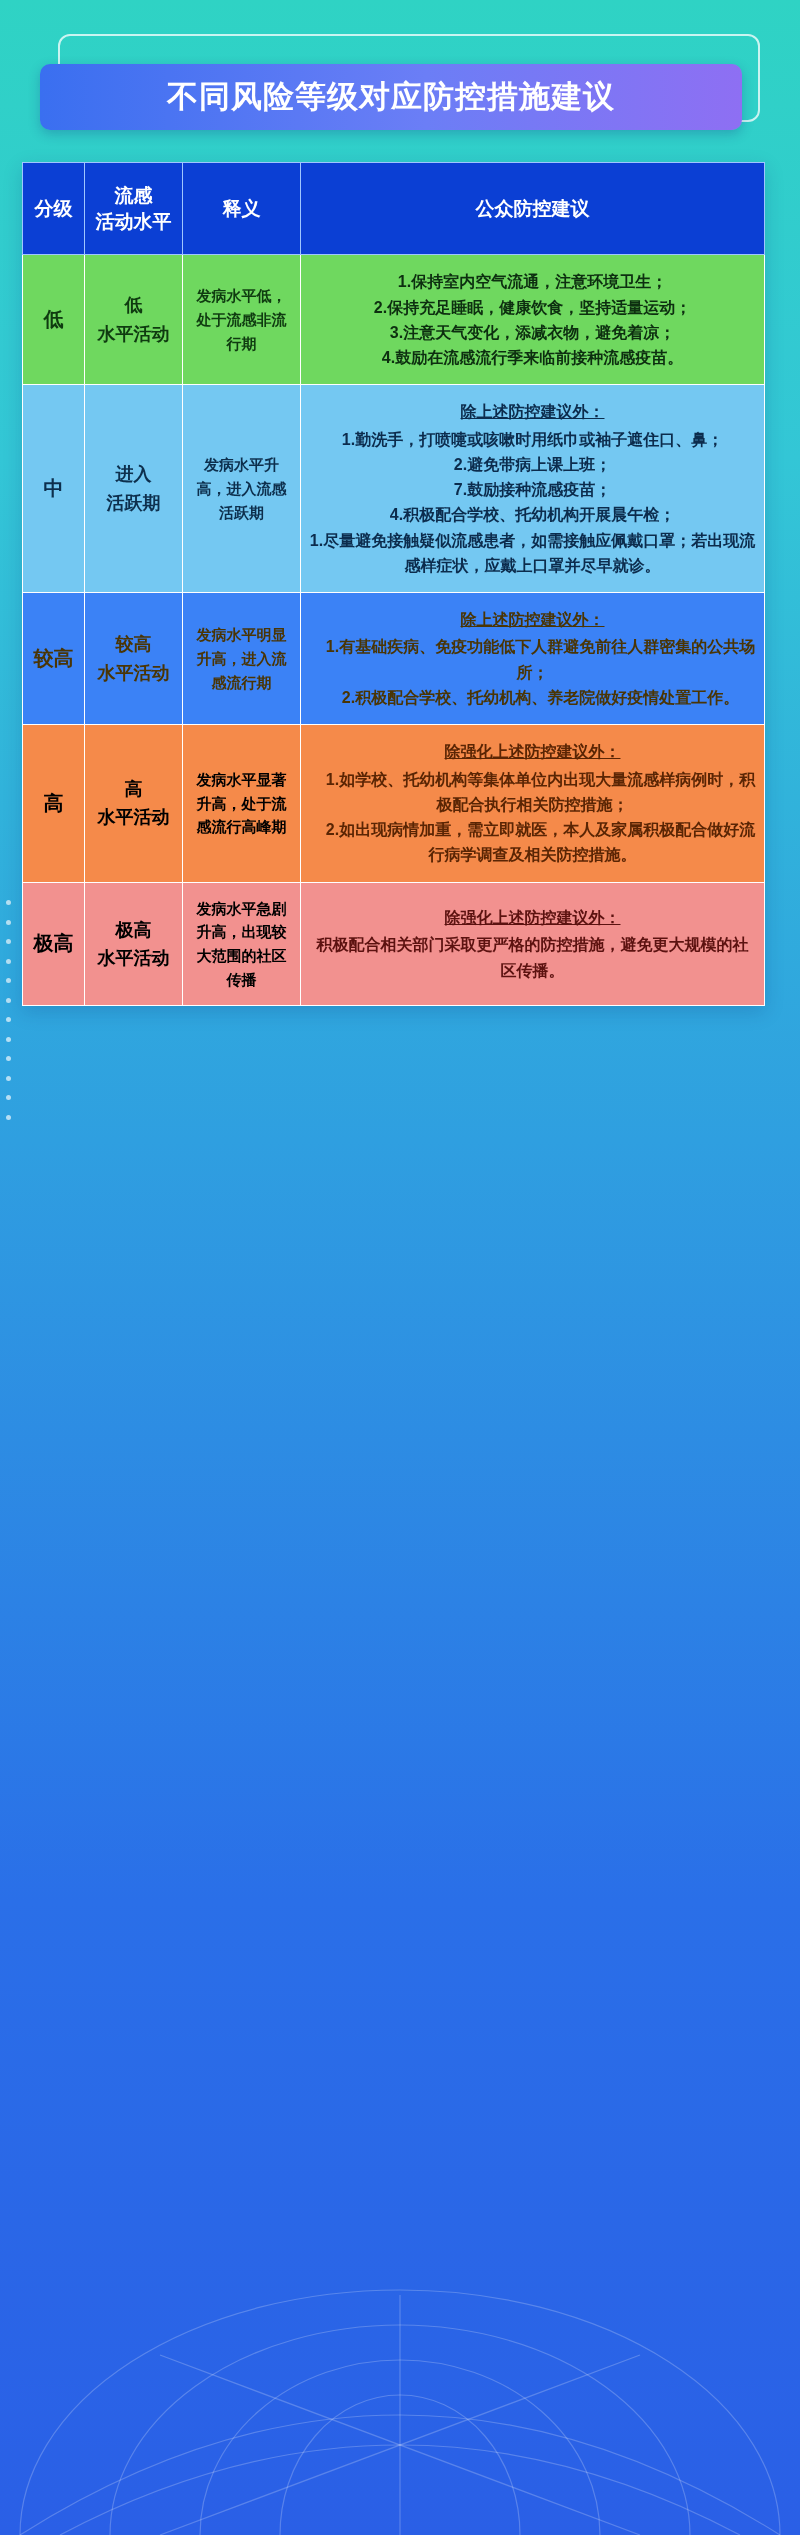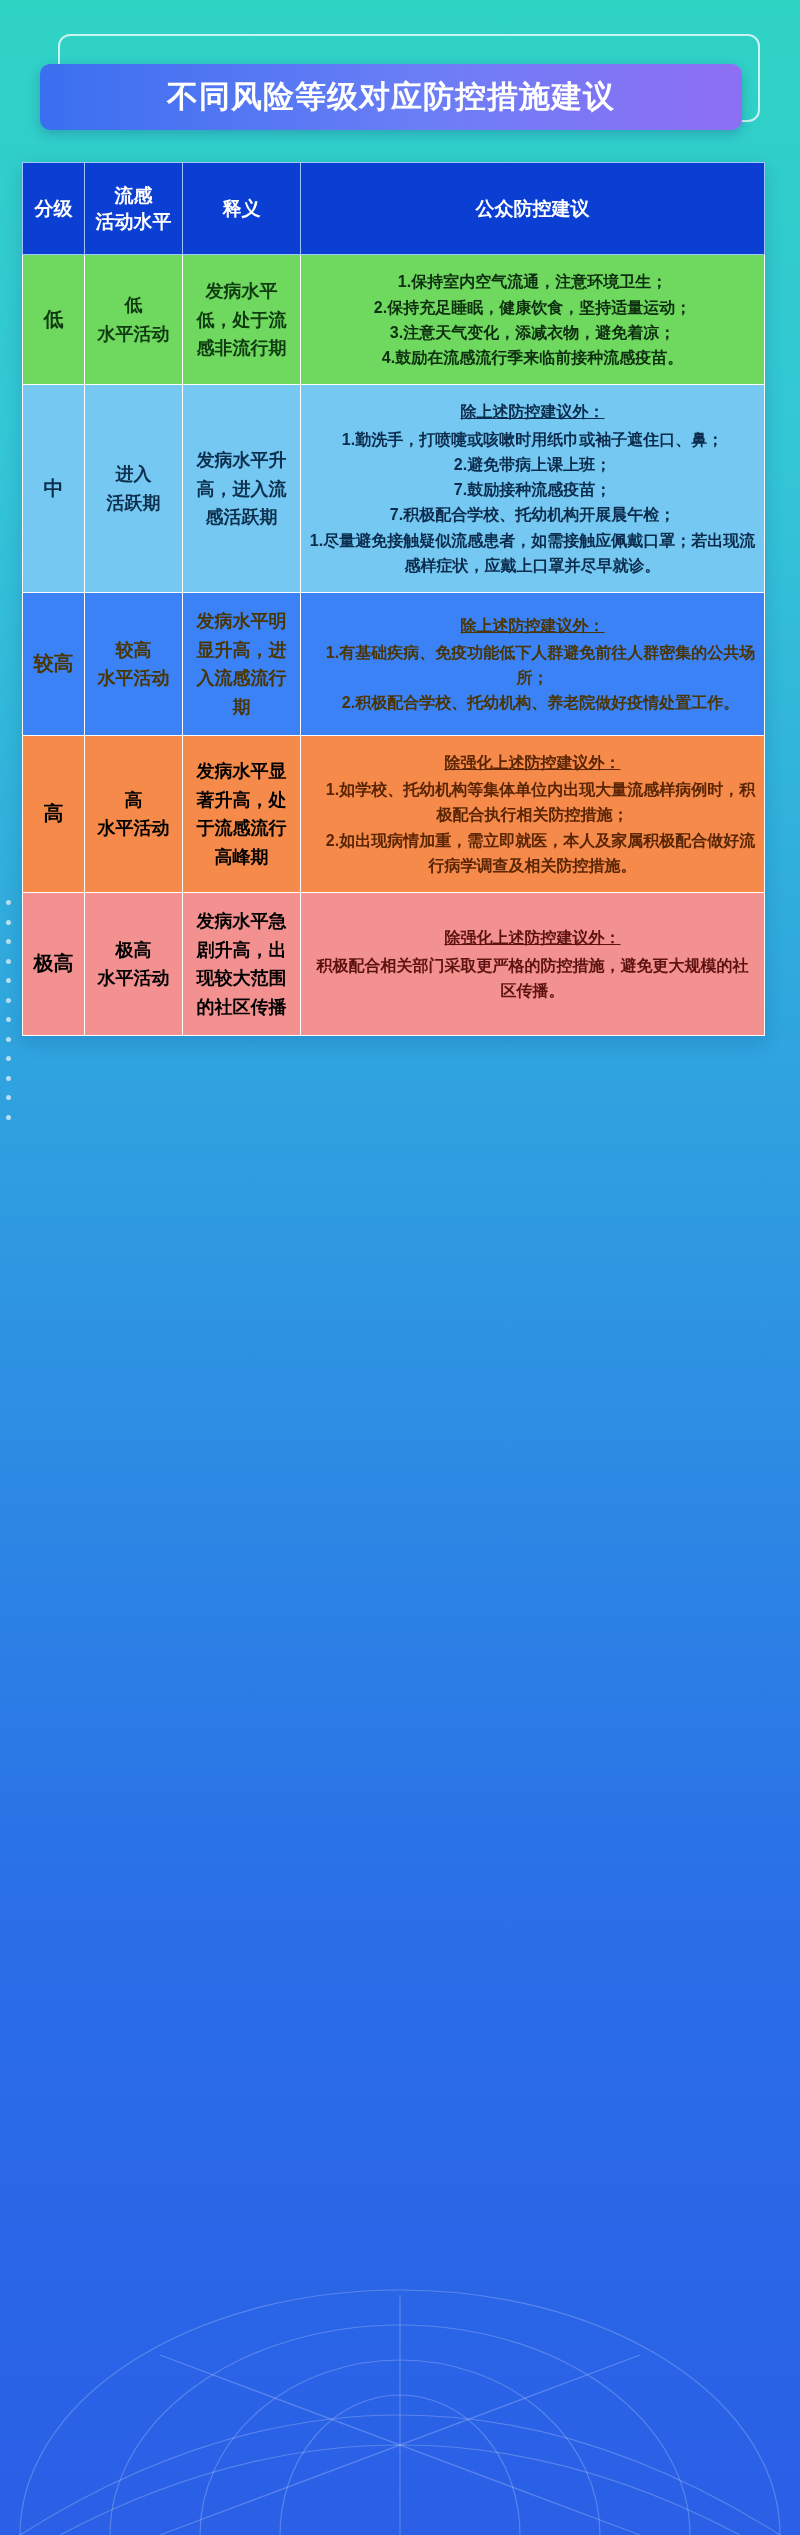--- a/index.html
+++ b/index.html
@@ -125,21 +125,21 @@
   td.level {
     font-size: 20px;
     font-weight: bold;
   }
   td.activity {
     font-size: 18px;
     font-weight: bold;
     line-height: 1.6;
   }
   td.meaning {
-    font-size: 18px;
+    font-size: 15px;
     font-weight: bold;
     line-height: 1.65;
     text-align: left;
     padding-left: 12px;
     padding-right: 10px;
   }
   td.advice {
     font-size: 16px;
     font-weight: bold;
     text-align: left;
@@ -263,21 +263,21 @@
           <td class="activity">
             <span>进入</span><br>
             <span>活跃期</span>
           </td>
           <td class="meaning">发病水平升高，进入流感活跃期</td>
           <td class="advice">
             <span class="hdr">除上述防控建议外：</span>
             <span class="line">1.勤洗手，打喷嚏或咳嗽时用纸巾或袖子遮住口、鼻；</span>
             <span class="line">2.避免带病上课上班；</span>
             <span class="line">7.鼓励接种流感疫苗；</span>
-            <span class="line">7.积极配合学校、托幼机构开展晨午检；</span>
+            <span class="line">4.积极配合学校、托幼机构开展晨午检；</span>
             <span class="line">1.尽量避免接触疑似流感患者，如需接触应佩戴口罩；若出现流感样症状，应戴上口罩并尽早就诊。</span>
           </td>
         </tr>
 
         <tr class="row-high">
           <td class="level">较高</td>
           <td class="activity">
             <span>较高</span><br>
             <span>水平活动</span>
           </td>

